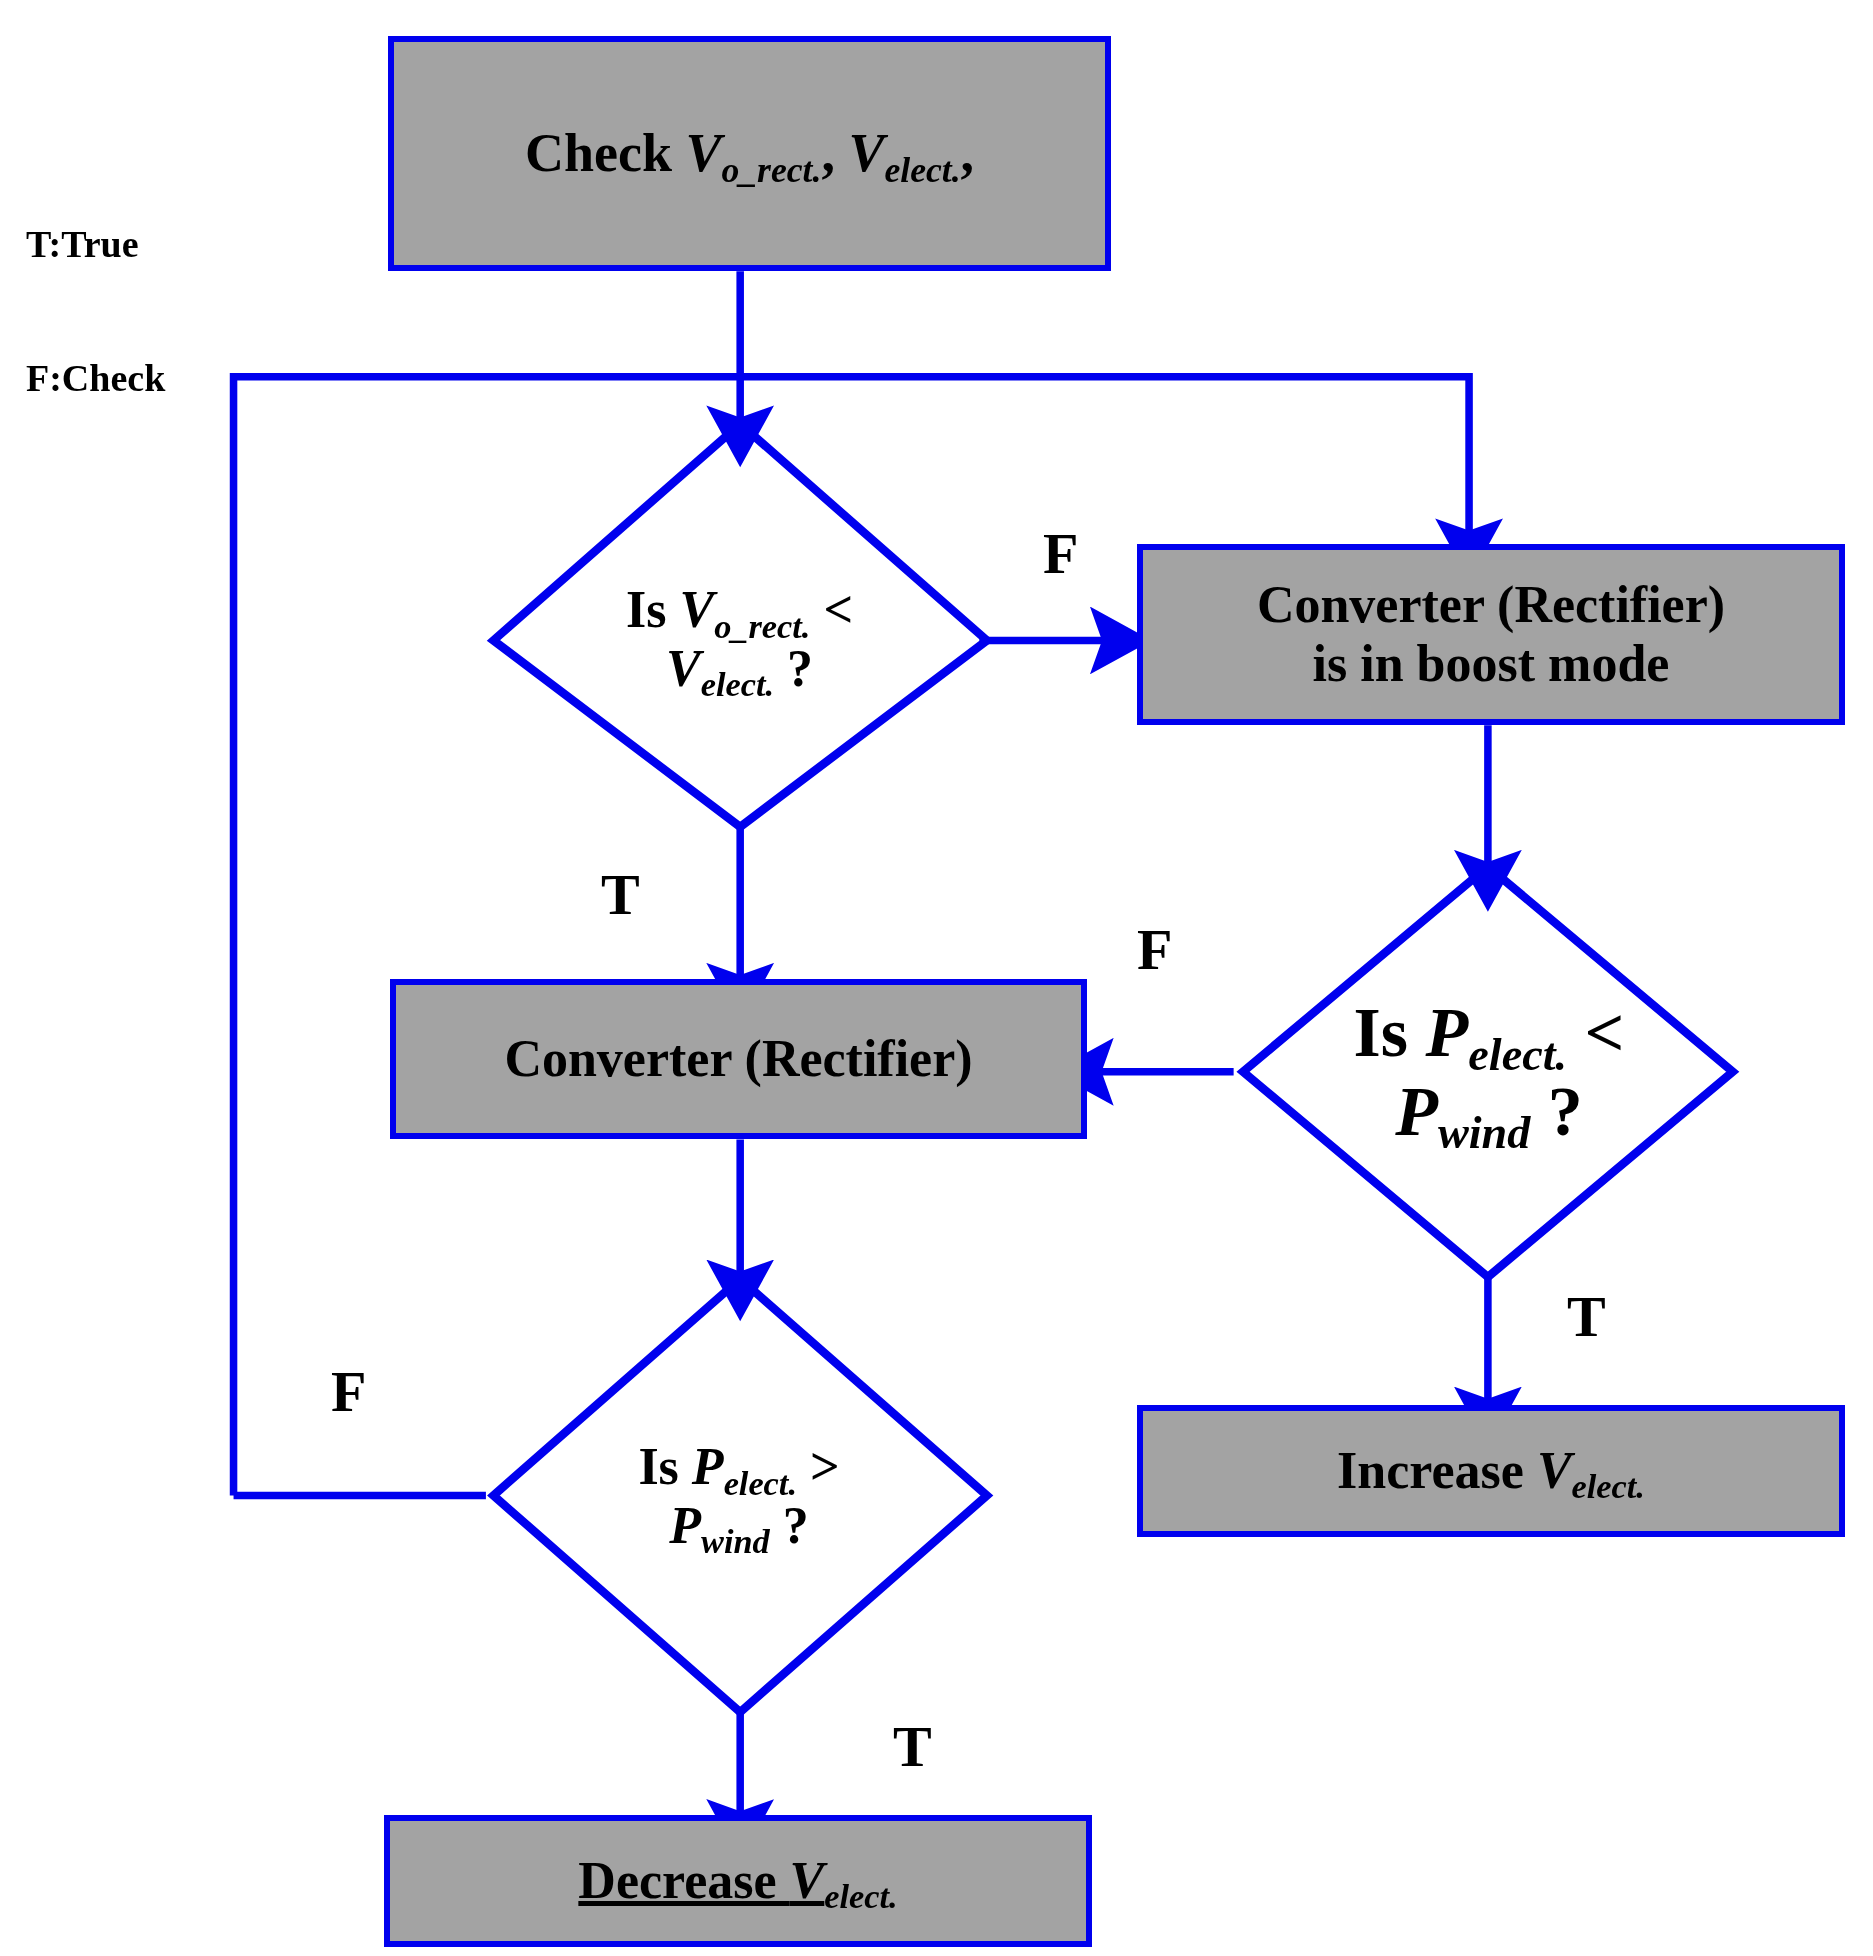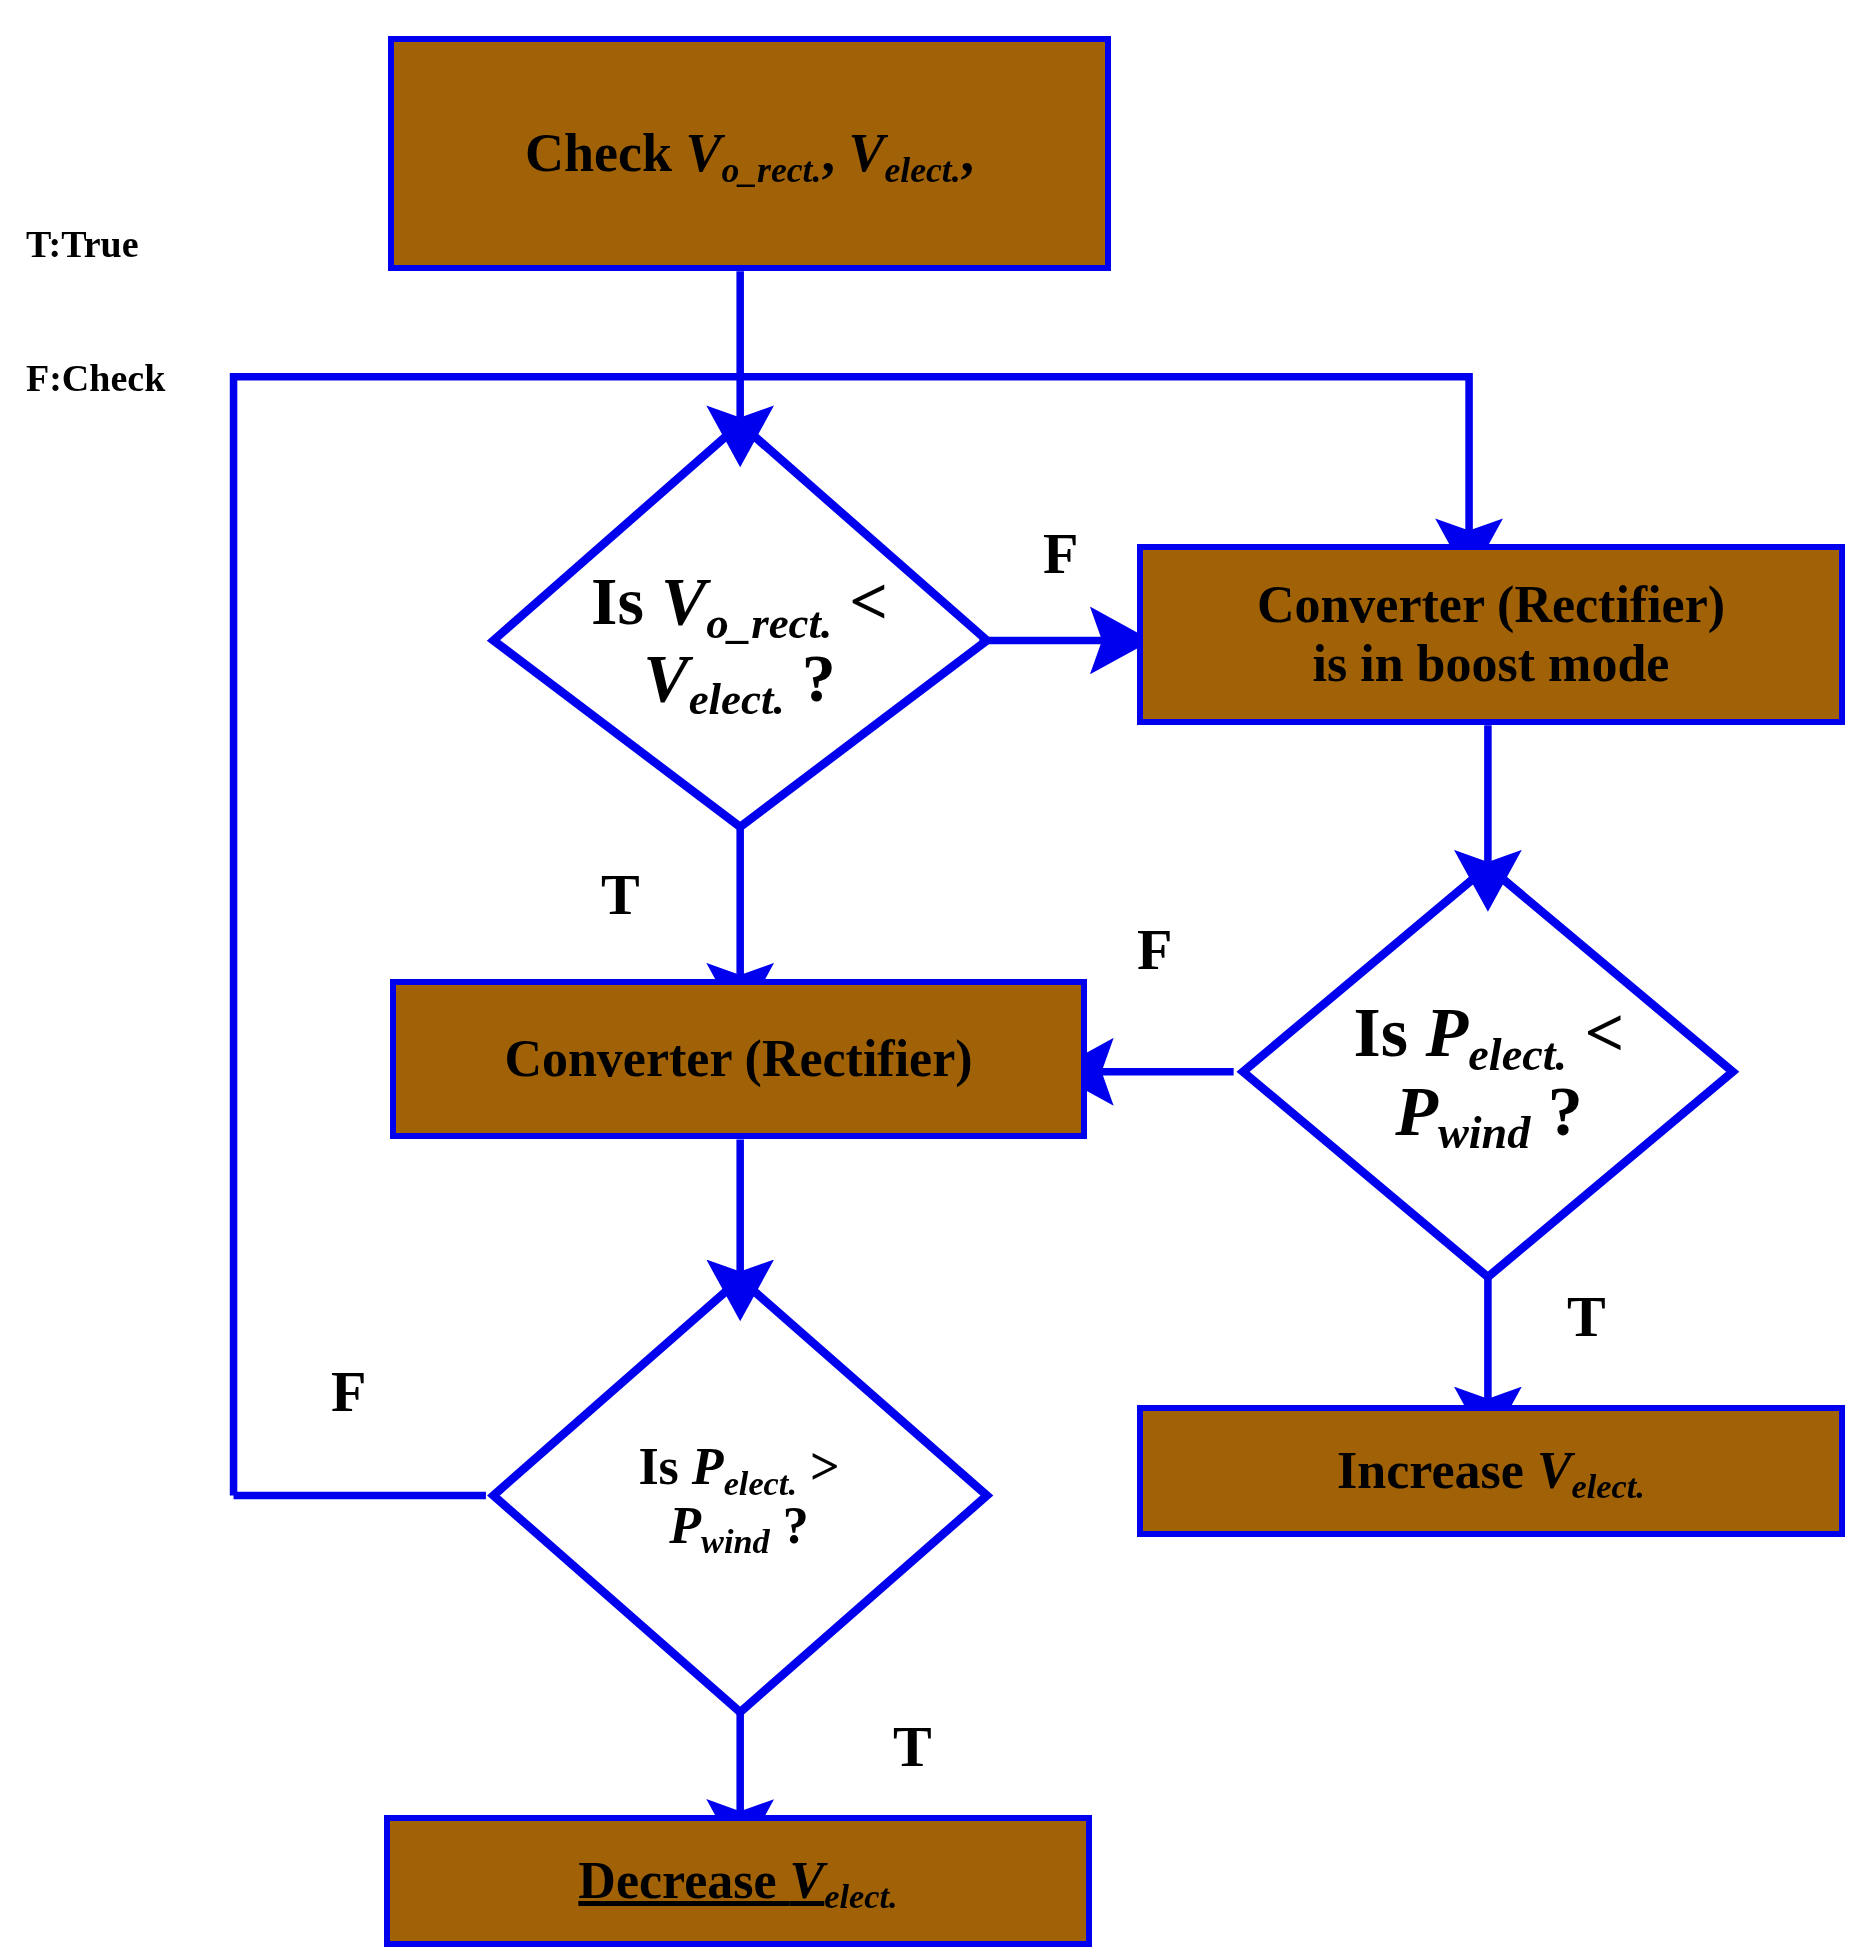--- a/index.html
+++ b/index.html
@@ -26,21 +26,21 @@
   .node {
     position: absolute;
     box-sizing: border-box;
     display: flex;
     align-items: center;
     justify-content: center;
     text-align: center;
   }
   .proc {
     border: 6.6px solid #0000ee;
-    background: #a16207;
+    background: #a3a3a3;
     color: #000000;
     font-weight: bold;
     line-height: 1.12;
   }
   .proc .txt {
     display: block;
     padding: 0 9.4px;
   }
   .dia-label {
     position: absolute;
@@ -123,21 +123,21 @@
     <div>T:True</div>
     <div>F:Check</div>
   </div>
 
   <div class="node proc" style="left:388px; top:36px; width:723px; height:235px; font-size:54px;">
     <span class="txt">
       <span class="nb"><span>Check </span><i class="v">V</i><sub>o_rect.</sub><span>, </span><i class="v">V</i><sub>elect.</sub><span>,</span></span><br>
     </span>
   </div>
 
-  <div class="dia-label" style="left:542px; top:550px; width:395px; height:179px; font-size:68px;">
+  <div class="dia-label" style="left:542px; top:550px; width:395px; height:179px; font-size:52px;">
     <span>
       <span class="nb"><span>Is </span><i class="v">V</i><sub>o_rect.</sub><span> &lt;</span></span><br>
       <span class="nb"><i class="v">V</i><sub>elect.</sub><span> ?</span></span>
     </span>
   </div>
 
   <div class="node proc" style="left:1137px; top:544px; width:708px; height:181px; font-size:52px;">
     <span class="txt">
       <span>Converter (Rectifier)</span><br>
       <span>is in boost mode</span>

